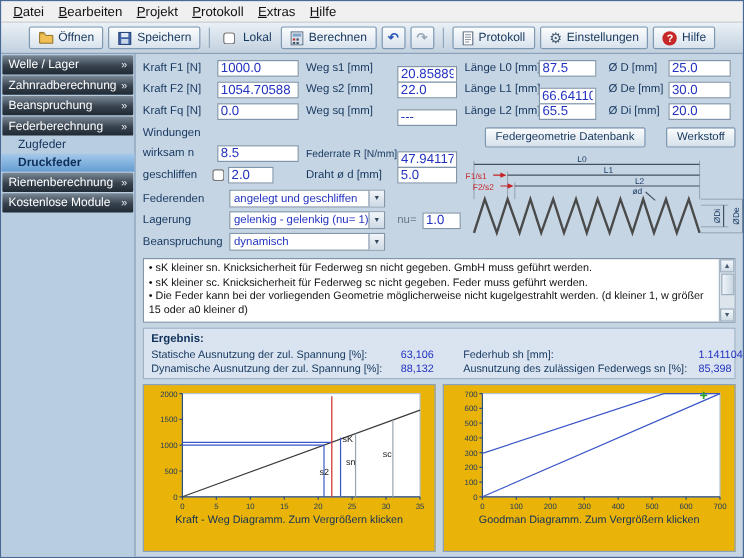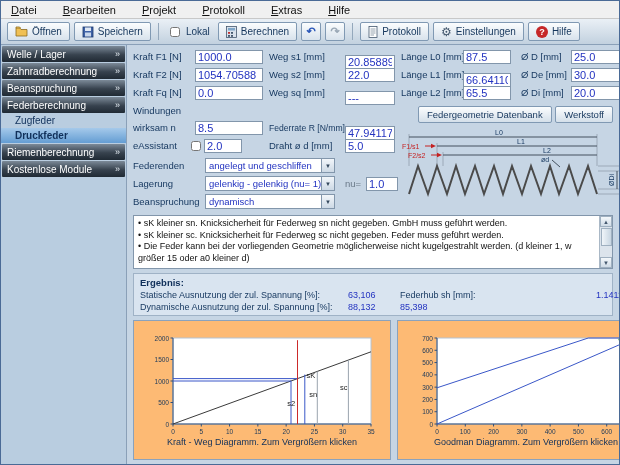--- a/index.html
+++ b/index.html
@@ -5,36 +5,36 @@
   *{margin:0;padding:0;box-sizing:border-box;}
   body{width:620px;height:465px;font-family:"Liberation Sans",sans-serif;background:#9fb0c2;}
   .window{width:620px;height:465px;border:1px solid #4a6a96;display:flex;flex-direction:column;background:#c6d5e4;overflow:hidden;}
   
   .titlebar{height:22px;background:#f2f2f2;display:flex;align-items:center;padding-left:6px;gap:5px;flex:0 0 auto;border-bottom:1px solid #d8d8d8;}
   .app-icon{width:13px;height:13px;background:linear-gradient(135deg,#6b94c9,#1d4a7e);border-radius:2px;flex:0 0 auto;}
   .title-text{font-size:11px;color:#111;}
   .win-btns{margin-left:auto;display:flex;height:100%;}
   .win-btn{width:30px;display:flex;align-items:center;justify-content:center;font-size:11px;color:#333;cursor:default;}
   
-  .menubar{height:18px;background:#f0f0f0;border-bottom:1px solid #c8c8c8;display:flex;align-items:center;padding-left:4px;gap:14px;flex:0 0 auto;}
+  .menubar{height:18px;background:#f0f0f0;border-bottom:1px solid #c8c8c8;display:flex;align-items:center;padding-left:4px;gap:0;flex:0 0 auto;}
   .menu-item{font-size:11px;color:#111;padding:1px 6px;}
   
-  .toolbar{height:26px;background:linear-gradient(#eaf0f6,#c2d1df);border-bottom:1px solid #8aa0b8;display:flex;align-items:center;padding:0 6px;gap:4px;flex:0 0 auto;}
+  .toolbar{height:26px;background:linear-gradient(#eaf0f6,#c2d1df);border-bottom:1px solid #8aa0b8;display:flex;align-items:center;padding:0 6px;gap:4px;flex:0 0 auto;justify-content:center;}
   .tbtn{display:flex;align-items:center;gap:4px;font-family:inherit;font-size:10px;color:#15365c;background:linear-gradient(#fbfdfe,#d8e2ec);border:1px solid #8099b3;border-radius:2px;height:19px;padding:0 7px;white-space:nowrap;}
   .tbtn.small{width:20px;padding:0;justify-content:center;font-size:11px;}
   .tbtn.disabled{color:#9aa8b6;}
   .tsep{width:1px;height:17px;background:#94a8bc;margin:0 3px;}
   .tool-check{display:flex;align-items:center;gap:3px;font-size:10px;color:#15365c;padding:0 4px;}
   .help-badge{width:12px;height:12px;border-radius:50%;background:#c62828;color:#fff;font-size:9px;font-weight:bold;display:flex;align-items:center;justify-content:center;}
   .gear-glyph{font-size:12px;color:#44586e;line-height:1;}
   .undo-glyph{color:#2a56b8;font-weight:bold;}
   .redo-glyph{color:#9aa8b6;font-weight:bold;}
   
   .body-row{flex:1;display:flex;min-height:0;}
-  .sidebar{width:126px;background:#b9cde0;border-right:1px solid #8aa0b8;display:flex;flex-direction:column;flex:0 0 auto;}
+  .sidebar{width:112px;background:#b9cde0;border-right:1px solid #8aa0b8;display:flex;flex-direction:column;flex:0 0 auto;}
   .side-header{height:16px;margin:1px 1px 0 1px;background:linear-gradient(#7c8a98,#37424e 55%,#202a34);color:#fff;font-size:10px;display:flex;align-items:center;padding:0 5px;border-radius:1px;}
   .side-header .chev{margin-left:auto;font-size:9px;color:#e4ebf2;}
   .side-item{height:15px;font-size:10px;color:#10305a;display:flex;align-items:center;padding-left:14px;}
   .side-item.selected{background:linear-gradient(#a5c9ea,#649dd3);font-weight:bold;}
   
   .main{flex:1;padding:4px 6px;display:flex;flex-direction:column;overflow:hidden;}
   .top-grid{display:flex;gap:6px;flex:0 0 auto;}
   .col-left{width:262px;flex:0 0 auto;}
   .col-right{flex:1;min-width:0;}
   .frow{display:flex;align-items:center;margin-bottom:3px;height:15px;}
@@ -74,21 +74,21 @@
   .sb-btn{font-size:6px;color:#44586e;height:11px;display:flex;align-items:center;justify-content:center;width:100%;background:linear-gradient(#f4f8fb,#cfdbe6);border:1px solid #9fb0c0;}
   .sb-thumb{flex:0 0 18px;width:11px;background:linear-gradient(90deg,#f0f5f9,#c8d6e2);border:1px solid #9fb0c0;margin-top:1px;}
   
   .result-panel{margin-top:4px;border:1px solid #9fb2c6;background:#d9e4f0;padding:3px 6px;flex:0 0 auto;}
   .result-heading{font-size:9.5px;font-weight:bold;color:#10305a;margin-bottom:2px;}
   .result-grid{display:grid;grid-template-columns:208px 52px 196px 1fr;row-gap:2px;}
   .rlabel{font-size:9px;color:#14365e;white-space:nowrap;}
   .rvalue{font-size:9px;color:#2333c0;white-space:nowrap;}
   
   .charts-row{margin-top:4px;display:flex;gap:6px;flex:1;min-height:0;}
-  .chart-panel{border:1px solid #8aa2bd;background:#fdba74;flex:1;display:flex;flex-direction:column;align-items:center;padding:12px;}
+  .chart-panel{border:1px solid #8aa2bd;background:#eab308;flex:1;display:flex;flex-direction:column;align-items:center;padding:2px;}
   .chart-caption{font-size:9px;color:#10305a;margin-top:1px;}
   svg.chart{display:block;}
   .tick{font-size:6.5px;fill:#223c5a;font-family:"Liberation Sans",sans-serif;}
   .anno{font-size:7.5px;font-family:"Liberation Sans",sans-serif;}
 </style>
 </head>
 <body>
 
 <div class="window">
 
@@ -219,21 +219,21 @@
           </div>
           <div class="heading">Windungen</div>
           <div class="frow">
             <span class="lbl l1">wirksam n</span>
             <input class="inp f1" value="8.5" style="">
             <span class="lbl l2 sm">Federrate R [N/mm]</span>
             <input class="inp f2 ro" readonly="" value="47.941176" style="">
           </div>
           <div class="frow">
             <span class="grp">
-              <span class="lbl l1">eAssistant</span>
+              <span class="lbl l1">geschliffen</span>
               <input type="checkbox" class="cb" style="">
               <input class="inp dis" style="width: 38px;" disabled="" value="2.0">
             </span>
             <span class="lbl l2">Draht ø d [mm]</span>
             <input class="inp f2" value="5.0" style="">
           </div>
           <div class="frow" style="margin-top:5px;">
             <span class="lbl lc">Federenden</span>
             <span class="combo">
               <span class="ctext">angelegt und geschliffen</span>
@@ -335,20 +335,21 @@
 
       <div class="result-panel">
         <div class="result-heading">Ergebnis:</div>
         <div class="result-grid">
           <span class="rlabel">Statische Ausnutzung der zul. Spannung [%]:</span>
           <span class="rvalue">63,106</span>
           <span class="rlabel">Federhub sh [mm]:</span>
           <span class="rvalue">1.141104</span>
           <span class="rlabel">Dynamische Ausnutzung der zul. Spannung [%]:</span>
           <span class="rvalue">88,132</span>
+          <span class="rlabel">Ausnutzung des zulässigen Federwegs sn [%]:</span>
           <span class="rvalue">85,398</span>
         </div>
       </div>
 
       <div class="charts-row">
         <div class="chart-panel">
           <svg class="chart" width="232" height="104">
               <rect x="27" y="5" width="198" height="86" fill="#ffffff" stroke="#b4c4d6" stroke-width="1"></rect>
               <line x1="27" y1="91" x2="27" y2="93.5" stroke="#2f4f7a"></line>
               <text x="27" y="101" text-anchor="middle" class="tick">0</text>

